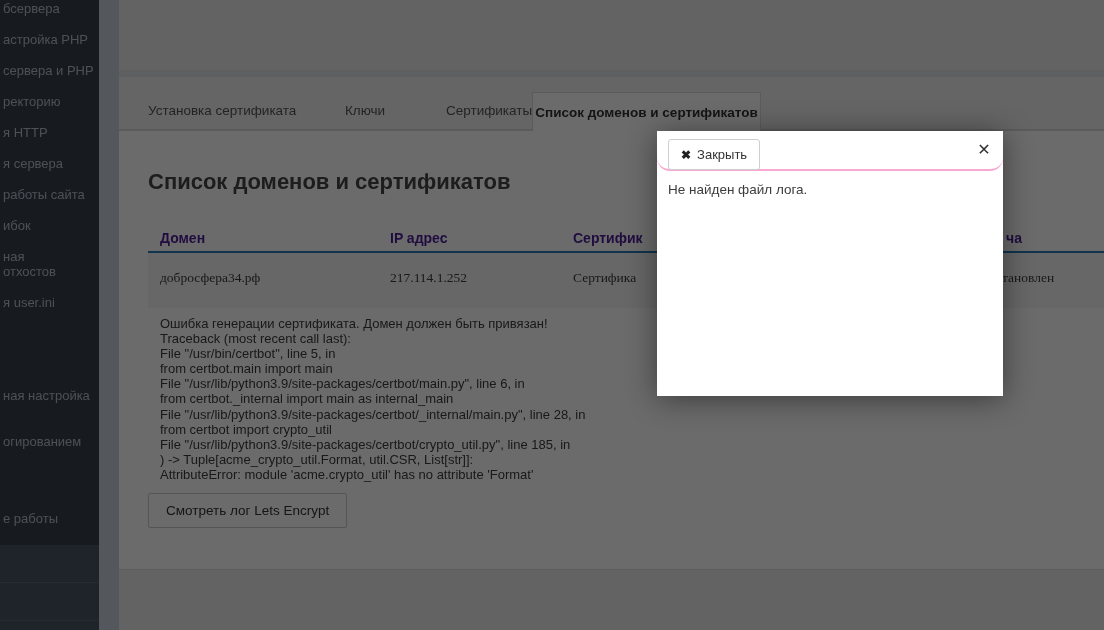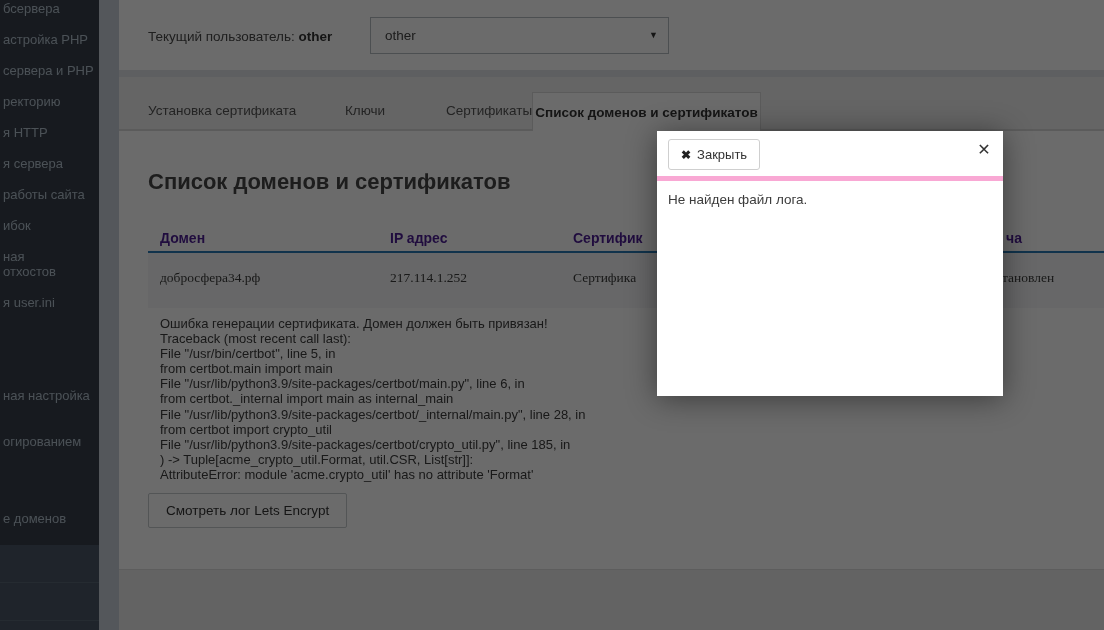--- a/index.html
+++ b/index.html
@@ -43,21 +43,21 @@
              border:1px solid #c6cacd; border-radius:2px; font-size:13.5px; color:#333; line-height:33px; cursor:pointer; }
 
   .below { position:absolute; left:0; right:0; top:570px; bottom:0; background:#ececec; }
 
   
   .overlay { position:absolute; left:0; top:0; width:1104px; height:630px; background:rgba(0,0,0,0.58); z-index:10; }
 
   
   .modal { position:absolute; left:657px; top:131px; width:346px; height:265px; background:#ffffff; z-index:20;
            box-shadow:0 3px 28px rgba(0,0,0,0.45); }
-  .modal-header { position:relative; height:50px; border-bottom:5px solid #f9a8d4; }
+  .modal-header { position:relative; height:40px; border-bottom:2px solid #f9a8d4;border-radius:13px; }
   .modal-close-btn { position:absolute; left:11px; top:8px; height:31px; padding:0 12px; background:#fff;
                      border:1px solid #cfcfcf; border-radius:3px; font-size:13px; color:#333;
                      line-height:29px; cursor:pointer; font-family:"Liberation Sans", sans-serif; }
   .modal-close-btn .x { font-weight:bold; margin-right:6px; color:#222; font-size:12px; }
   .modal-x { position:absolute; right:9px; top:9px; width:20px; height:20px; font-size:16px; color:#333;
              text-align:center; line-height:20px; cursor:pointer; }
   .modal-body { padding:11px 11px; font-size:13.5px; color:#3c3c3c; }
 </style>
 </head>
 <body>
@@ -71,41 +71,31 @@
     <div class="sb-item" style="top:94px">ректорию</div>
     <div class="sb-item" style="top:125px">я HTTP</div>
     <div class="sb-item" style="top:156px">я сервера</div>
     <div class="sb-item" style="top:187px">работы сайта</div>
     <div class="sb-item" style="top:218px">ибок</div>
     <div class="sb-item" style="top:249px">ная
 отхостов</div>
     <div class="sb-item" style="top:295px">я user.ini</div>
     <div class="sb-item" style="top:388px">ная настройка</div>
     <div class="sb-item" style="top:434px">огированием</div>
-    <div class="sb-item" style="top:511px">е доменов</div>
+    <div class="sb-item" style="top:511px">е работы</div>
     <div class="sb-bottom">
       <div class="sb-line" style="top:37px"></div>
       <div class="sb-line" style="top:75px"></div>
     </div>
   </div>
 
   <div class="strip"></div>
 
   <div class="page">
 
-    <div class="userbar">
-      <div class="user-label">
-        <span>Текущий пользователь:</span>
-        <b>other</b>
-      </div>
-      <div class="user-select">
-        <span class="val">other</span>
-        <span class="arrow">▼</span>
-      </div>
-    </div>
 
     <div class="gapline"></div>
 
     <div class="tabbar">
       <div class="tab" style="left:29px">Установка сертификата</div>
       <div class="tab" style="left:226px">Ключи</div>
       <div class="tab" style="left:327px">Сертификаты</div>
       <div class="tab-active">Список доменов и сертификатов</div>
     </div>
 

